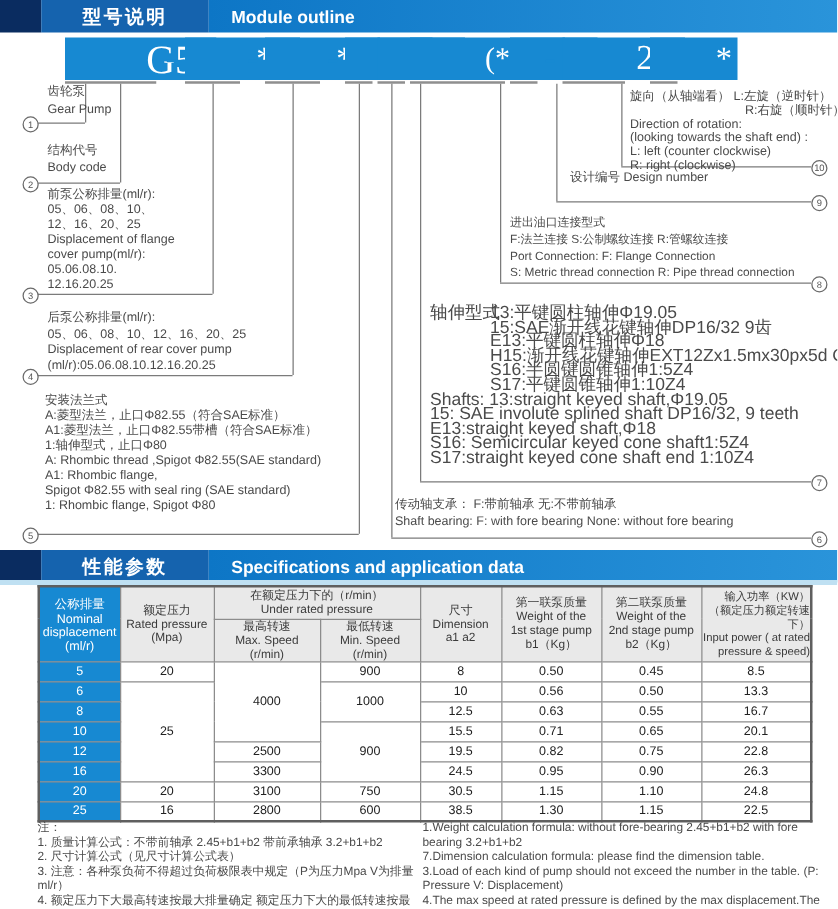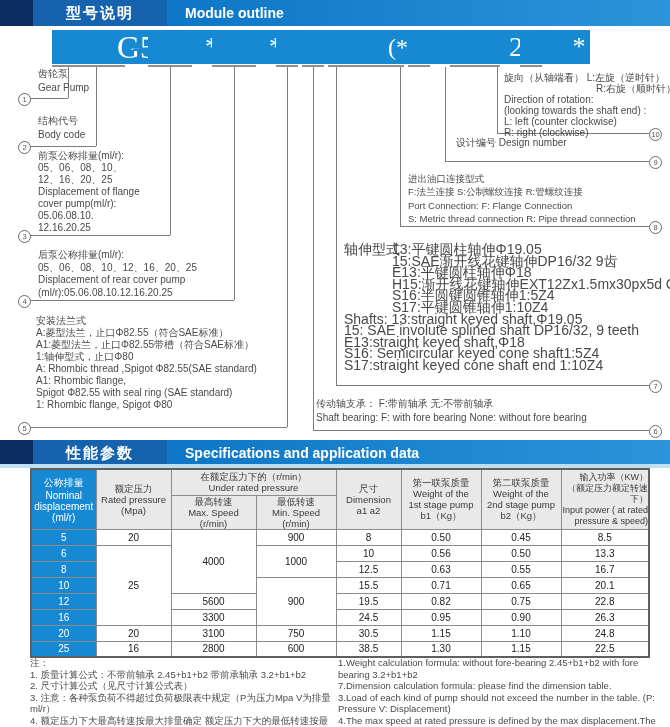--- a/index.html
+++ b/index.html
@@ -285,21 +285,21 @@
     <tr class="dr">
       <td class="blue">10</td>
       <td class="v" rowspan="3">900</td>
       <td class="v">15.5</td>
       <td class="v">0.71</td>
       <td class="v">0.65</td>
       <td class="v">20.1</td>
     </tr>
     <tr class="dr">
       <td class="blue">12</td>
-      <td class="v">5600</td>
+      <td class="v">2500</td>
       <td class="v">19.5</td>
       <td class="v">0.82</td>
       <td class="v">0.75</td>
       <td class="v">22.8</td>
     </tr>
     <tr class="dr">
       <td class="blue">16</td>
       <td class="v">3300</td>
       <td class="v">24.5</td>
       <td class="v">0.95</td>

